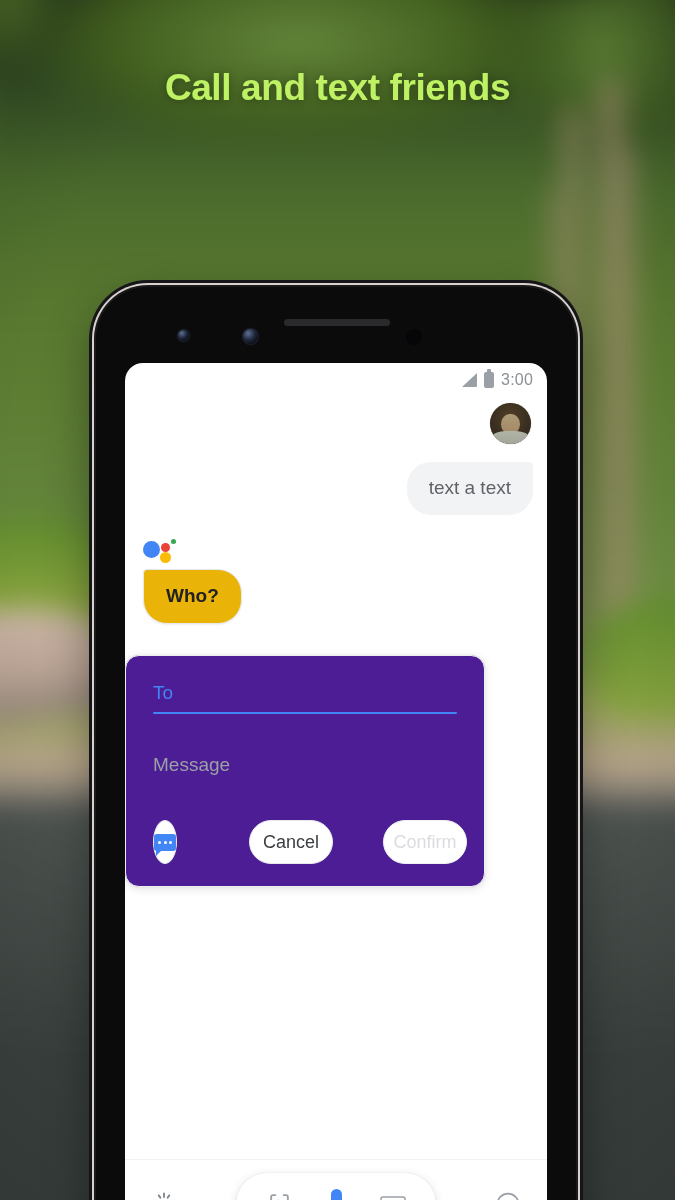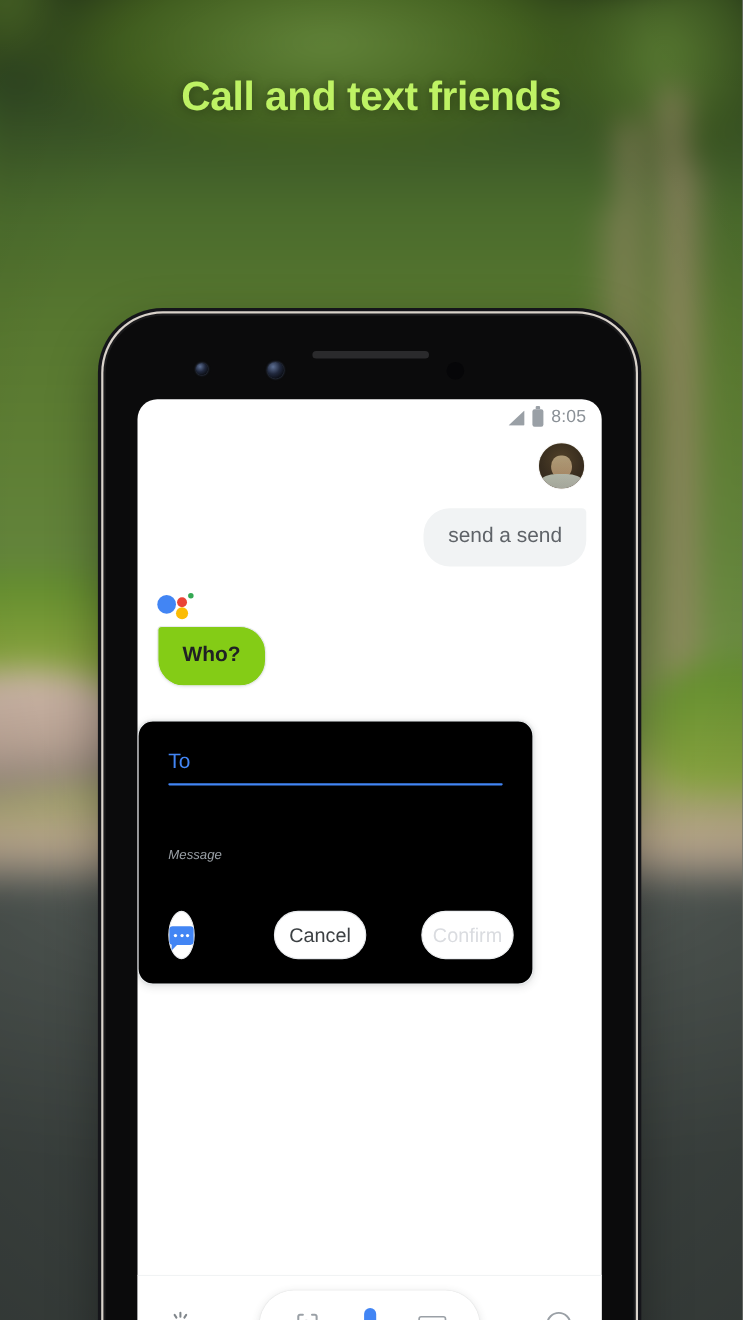--- a/index.html
+++ b/index.html
@@ -270,57 +270,56 @@
 
   .assistant-block { margin-top: 22px; padding-left: 18px; }
   .ga-logo { position: relative; width: 34px; height: 26px; }
   .ga-blue   { position: absolute; left: 0;   top: 4px;  width: 17px; height: 17px; border-radius: 50%; background: #4285f4; }
   .ga-red    { position: absolute; left: 18px; top: 6px;  width: 9px;  height: 9px;  border-radius: 50%; background: #ea4335; }
   .ga-yellow { position: absolute; left: 17px; top: 15px; width: 11px; height: 11px; border-radius: 50%; background: #fbbc05; }
   .ga-green  { position: absolute; left: 28px; top: 2px;  width: 5px;  height: 5px;  border-radius: 50%; background: #34a853; }
 
   .assistant-bubble-row { display: flex; margin-top: 6px; }
   .assistant-bubble {
-    background: #84cc16;
+    background: #eab308;
     color: #202124;
     font-size: 19px;
     font-weight: bold;
     padding: 15px 22px 16px;
     border-radius: 4px 24px 24px 24px;
     border: 1px solid #e8eaed;
     box-shadow: 0 1px 2px rgba(60,64,67,.08);
   }
 
   
   .card {
     position: absolute;
     top: 258px;
     left: 0;
     width: 360px;
-    background: #000000;
+    background: #4c1d95;
     border-radius: 14px;
     border: 1px solid #eceff1;
     box-shadow: 0 2px 8px rgba(60,64,67,.14), 0 0 2px rgba(60,64,67,.10);
     padding: 26px 27px 22px;
   }
   .field-to {
     color: #4285f4;
     font-size: 19px;
     padding-bottom: 8px;
   }
   .field-underline {
     height: 2px;
     background: #4285f4;
     border-radius: 1px;
   }
   .field-message {
     color: #9aa0a6;
-    font-size: 12px;
-    margin-top: 56px;
-    font-style: italic;
+    font-size: 19px;
+    margin-top: 40px;
   }
   .card-actions {
     display: flex;
     align-items: center;
     margin-top: 44px;
     gap: 36px;
   }
   .msg-icon-btn {
     width: 44px; height: 44px;
     border-radius: 50%;
@@ -433,36 +432,36 @@
   <div class="earpiece"></div>
   <div class="cam cam-1"></div>
   <div class="cam cam-2"></div>
   <div class="sensor-dot"></div>
 
   <div class="screen">
 
     <div class="statusbar">
       <div class="signal-tri"></div>
       <div class="battery"></div>
-      <div class="clock">8:05</div>
+      <div class="clock">3:00</div>
     </div>
 
     <div class="convo">
 
       <div class="avatar-row">
         <div class="avatar">
           <div class="av-hair"></div>
           <div class="av-face"></div>
           <div class="av-body"></div>
           <div class="av-bg"></div>
         </div>
       </div>
 
       <div class="user-bubble-row">
-        <div class="user-bubble">send a send</div>
+        <div class="user-bubble">text a text</div>
       </div>
 
       <div class="assistant-block">
         <div class="ga-logo">
           <span class="ga-blue"></span>
           <span class="ga-red"></span>
           <span class="ga-yellow"></span>
           <span class="ga-green"></span>
         </div>
         <div class="assistant-bubble-row">

